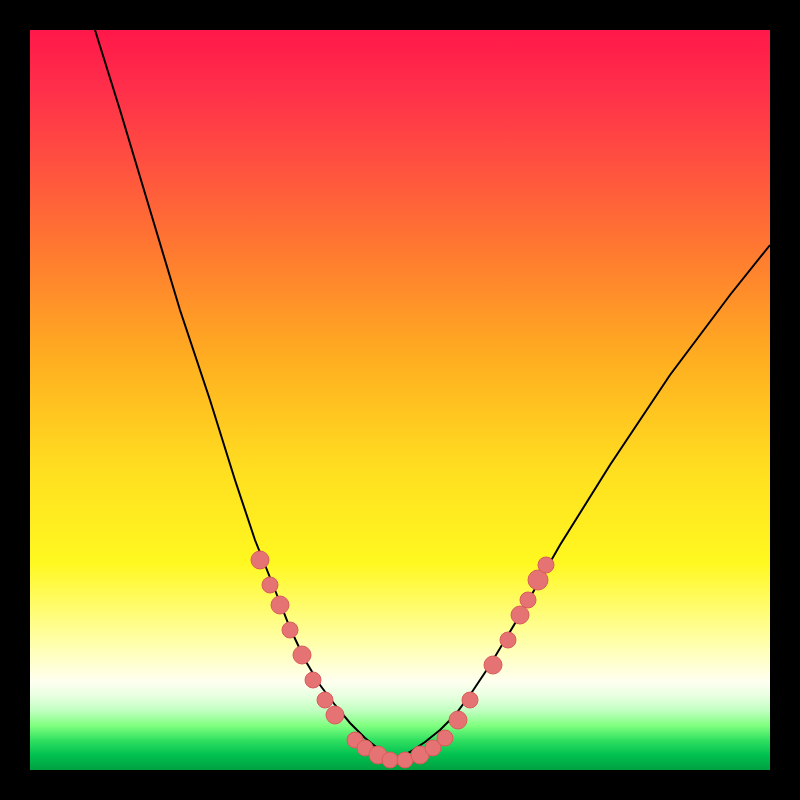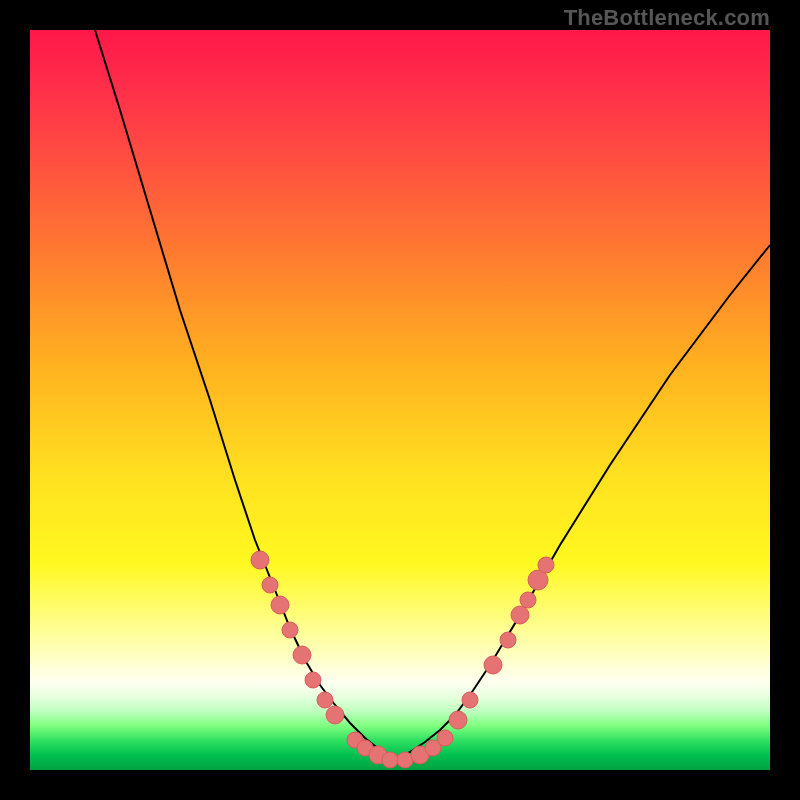--- a/index.html
+++ b/index.html
@@ -53,21 +53,20 @@
     font-size: 22px;
     font-weight: 600;
     color: #565656;
     letter-spacing: 0.2px;
   }
 </style>
 </head>
 <body>
 
 <div class="frame">
-  <div class="watermark">TheBottleneck.com</div>
   <div class="plot-area">
     <div class="gradient-bg"></div>
     <svg class="curves" viewBox="0 0 740 740" preserveAspectRatio="none">
       <path id="left-path" fill="none" stroke="#000000" stroke-width="2" d="M 65 0 L 90 80 L 120 180 L 150 280 L 180 370 L 205 450 L 225 510 L 245 560 L 260 598 L 275 630 L 290 655 L 305 675 L 320 693 L 335 708 L 350 720 L 365 730"></path>
       <path id="right-path" fill="none" stroke="#000000" stroke-width="2" d="M 365 730 L 380 722 L 395 712 L 410 700 L 425 685 L 440 665 L 460 635 L 490 585 L 530 515 L 580 435 L 640 345 L 700 265 L 740 215"></path>
       <g id="markers">
           <circle cx="230" cy="530" r="9" fill="#e57373" stroke="#d95b5b" stroke-width="1"></circle>
           <circle cx="240" cy="555" r="8" fill="#e57373" stroke="#d95b5b" stroke-width="1"></circle>
           <circle cx="250" cy="575" r="9" fill="#e57373" stroke="#d95b5b" stroke-width="1"></circle>
           <circle cx="260" cy="600" r="8" fill="#e57373" stroke="#d95b5b" stroke-width="1"></circle>

